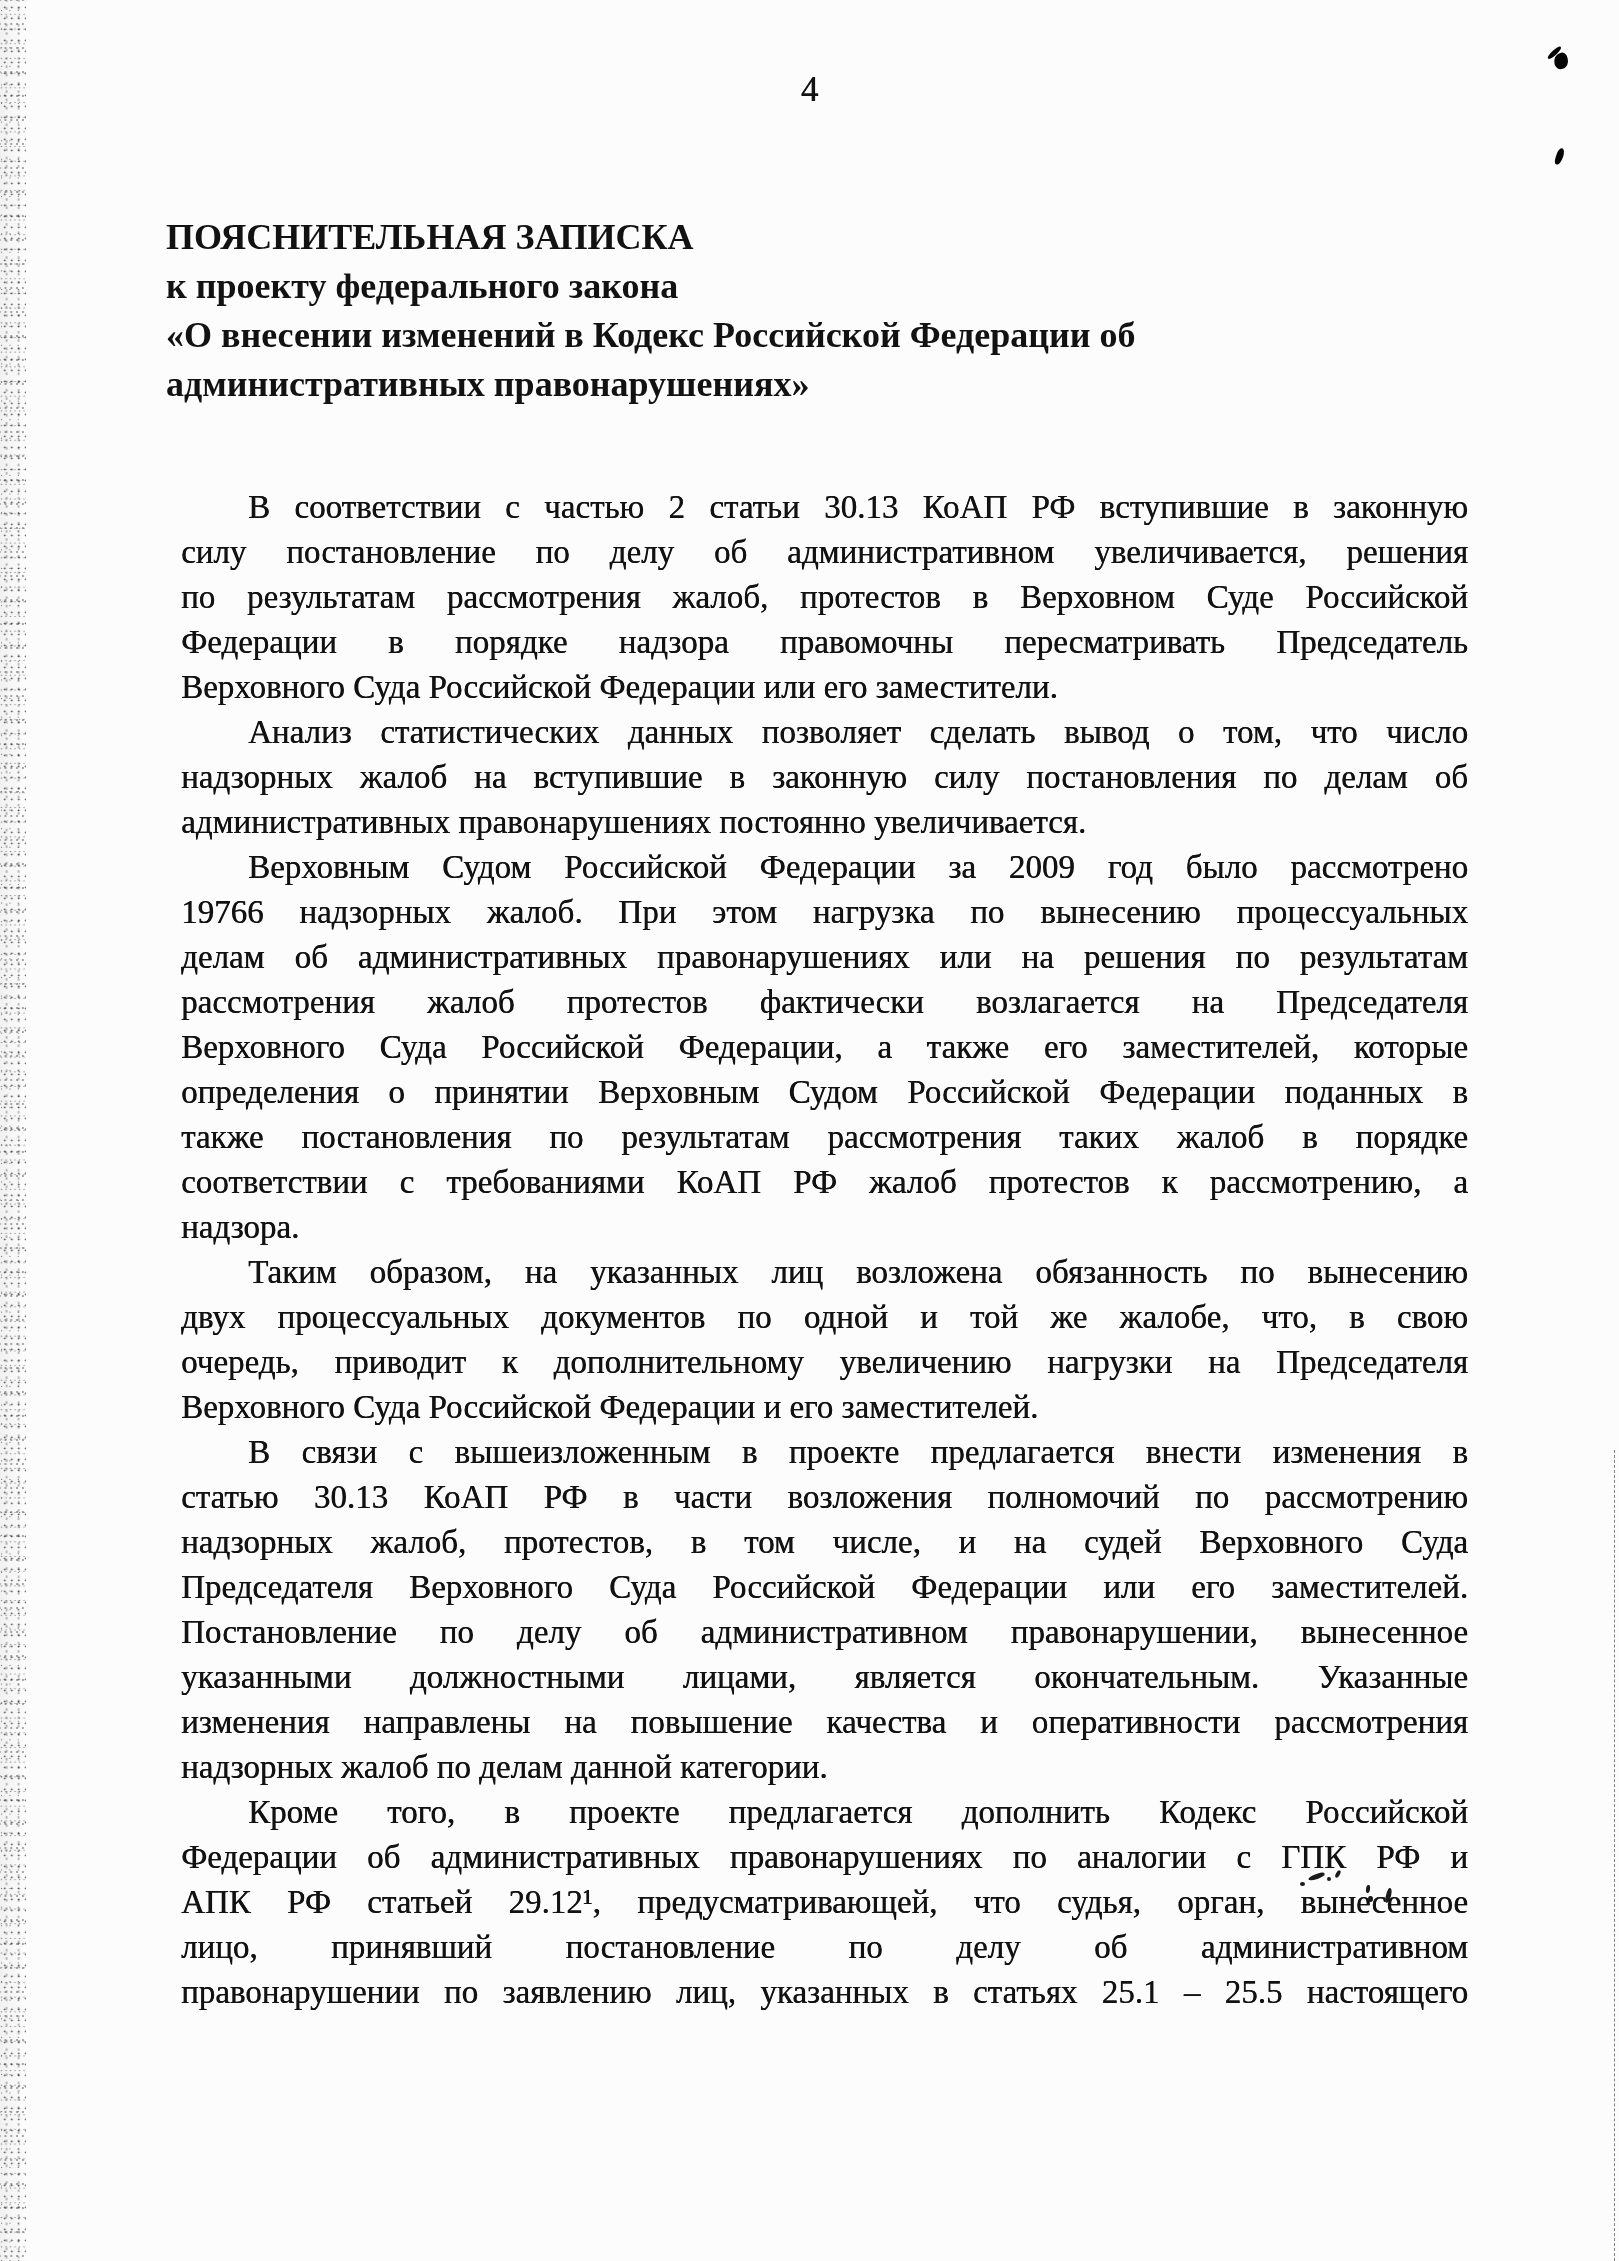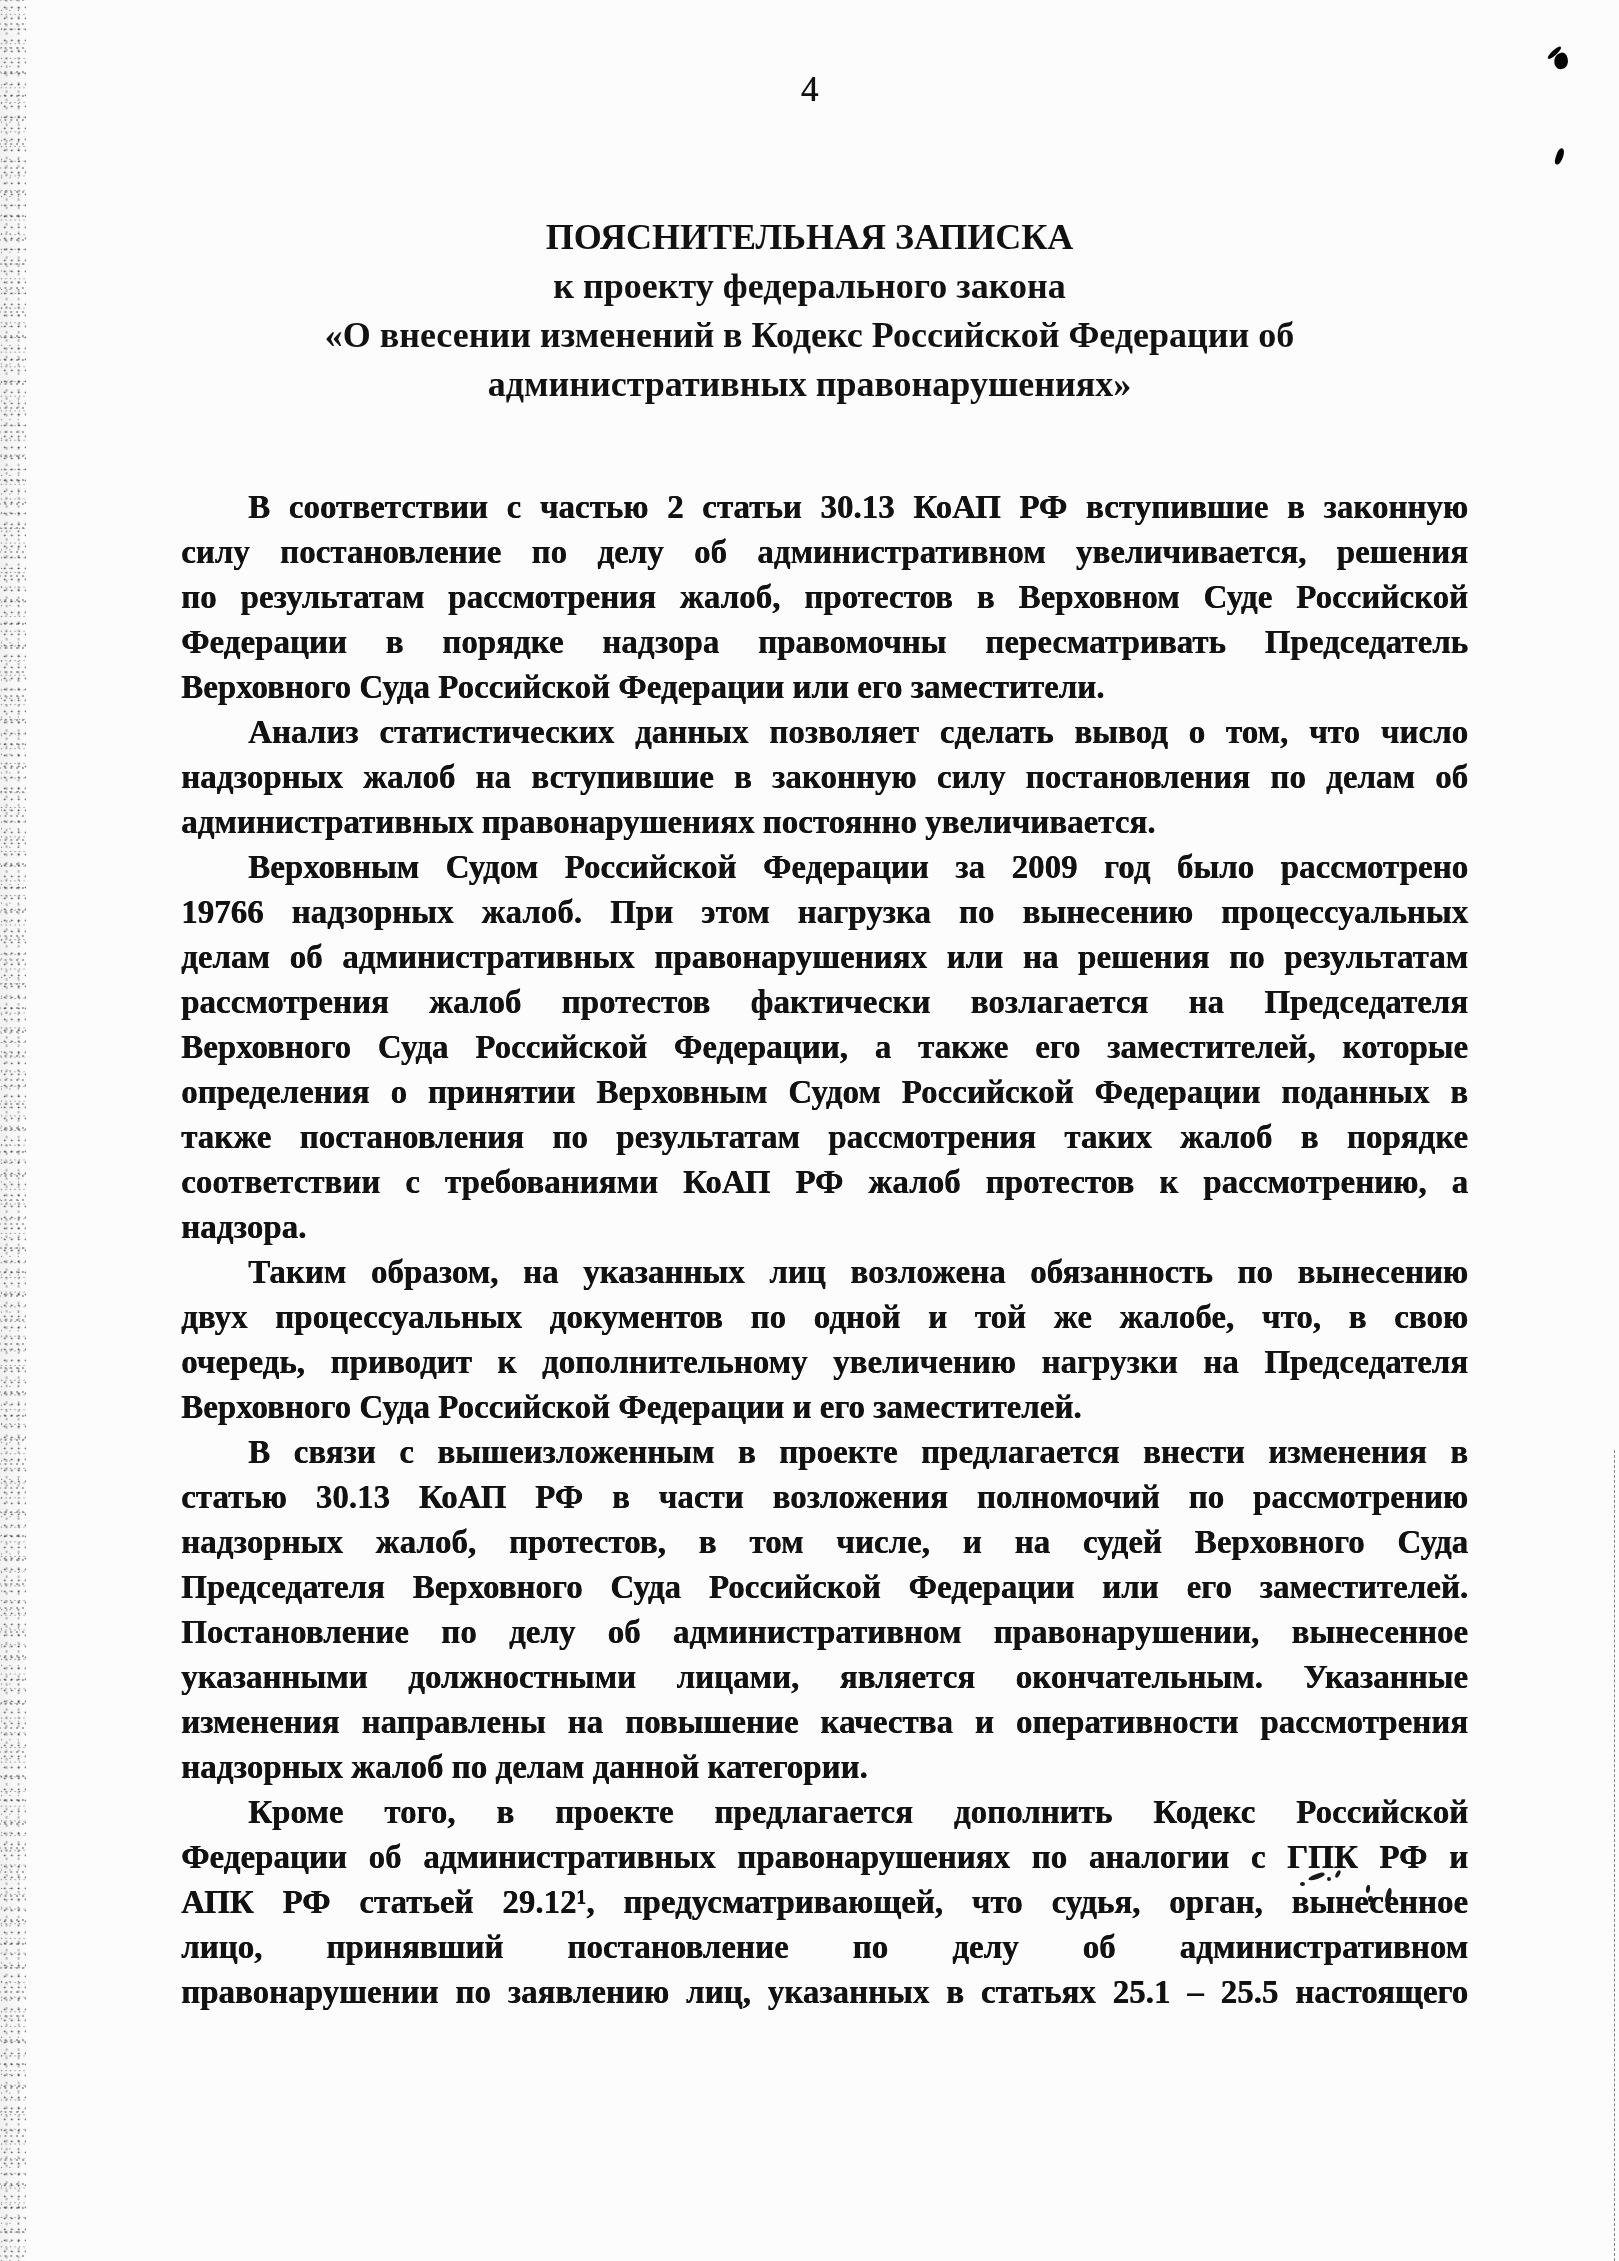--- a/index.html
+++ b/index.html
@@ -25,29 +25,28 @@
     background-position:1.3px 1.9px,3.8px 7px,0.6px 4.5px,5.8px 1.3px,2.6px 12px,0 0;
     opacity:.85;
   }
   .pagenum{
     position:absolute;left:0;width:100%;top:72px;
     text-align:center;font-size:35px;line-height:1;
     text-shadow:0.4px 0 0 currentColor;
   }
   .title-block{position:absolute;left:166px;width:1287px;top:213px;}
   .title-line{
-    height:49px;line-height:49px;text-align:center;
+    height:49px;line-height:49px;text-align:left;
     font-size:36px;font-weight:700;white-space:nowrap;
   }
   .document-body{position:absolute;left:181px;width:1287px;top:485px;font-size:33px;}
   .body-line{
     height:45px;line-height:45px;
     text-align:justify;text-align-last:justify;
     text-shadow:0.4px 0 0 currentColor;
-    font-weight:bold;
   }
   .body-line.first{padding-left:67px;}
   .body-line.last{text-align-last:left;}
   
   .blob{position:absolute;background:#050505;}
   .blob-1{left:1554px;top:53px;width:14px;height:16px;border-radius:62% 38% 55% 45%;transform:rotate(-14deg);}
   .blob-1::before{content:"";position:absolute;left:-5.8px;top:-3.8px;width:16.7px;height:4.5px;background:#050505;border-radius:50%;transform:rotate(-28deg);}
   .blob-2{left:1556px;top:148px;width:7px;height:17.3px;border-radius:50% 50% 60% 40%;transform:rotate(18deg);}
   
   .smudge{position:absolute;background:#1b1b1b;}

